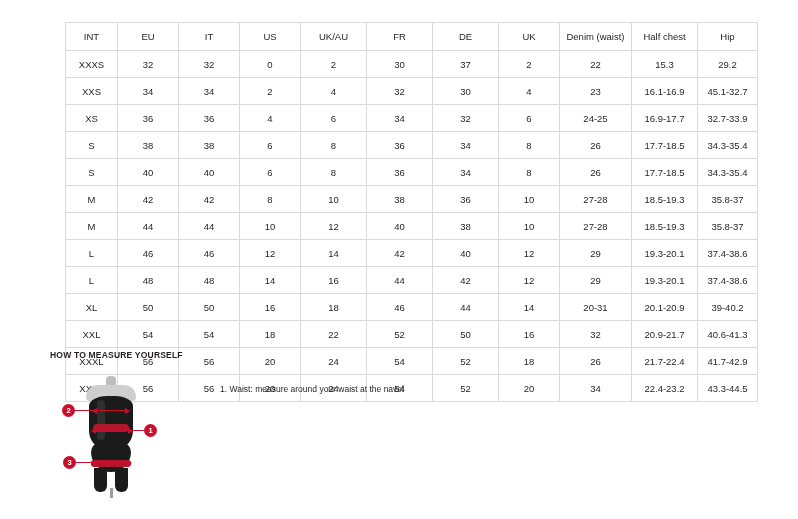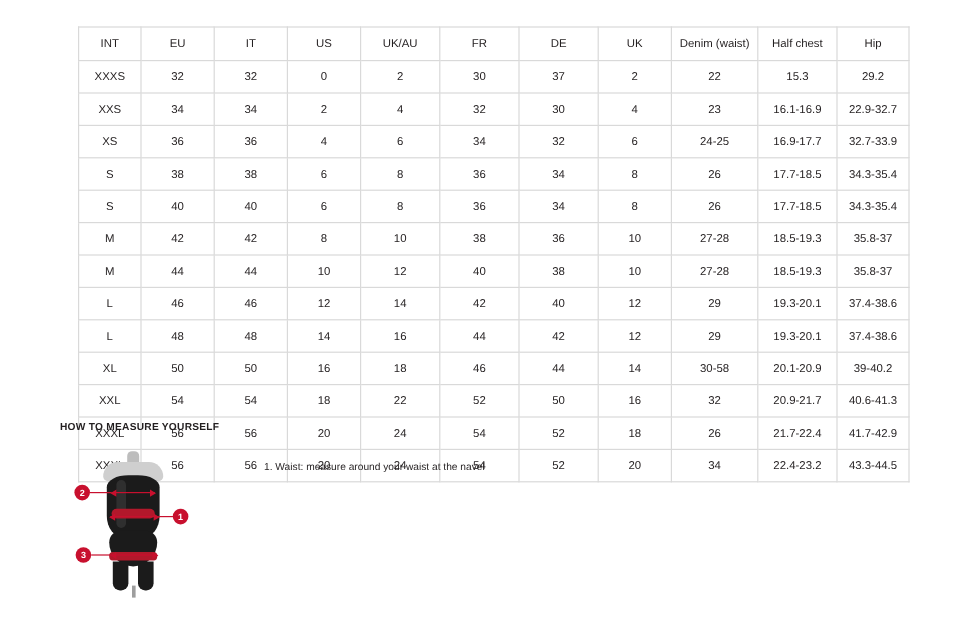--- a/index.html
+++ b/index.html
@@ -283,21 +283,21 @@
           <td>XXS</td>
           <td>34</td>
           <td>34</td>
           <td>2</td>
           <td>4</td>
           <td>32</td>
           <td>30</td>
           <td>4</td>
           <td>23</td>
           <td>16.1-16.9</td>
-          <td>22.9-32.7</td>
+          <td>45.1-32.7</td>
         </tr>
         <tr>
           <td>XS</td>
           <td>36</td>
           <td>36</td>
           <td>4</td>
           <td>6</td>
           <td>34</td>
           <td>32</td>
           <td>6</td>
@@ -385,21 +385,21 @@
         </tr>
         <tr>
           <td>XL</td>
           <td>50</td>
           <td>50</td>
           <td>16</td>
           <td>18</td>
           <td>46</td>
           <td>44</td>
           <td>14</td>
-          <td>30-58</td>
+          <td>20-31</td>
           <td>20.1-20.9</td>
           <td>39-40.2</td>
         </tr>
         <tr>
           <td>XXL</td>
           <td>54</td>
           <td>54</td>
           <td>18</td>
           <td>22</td>
           <td>52</td>

